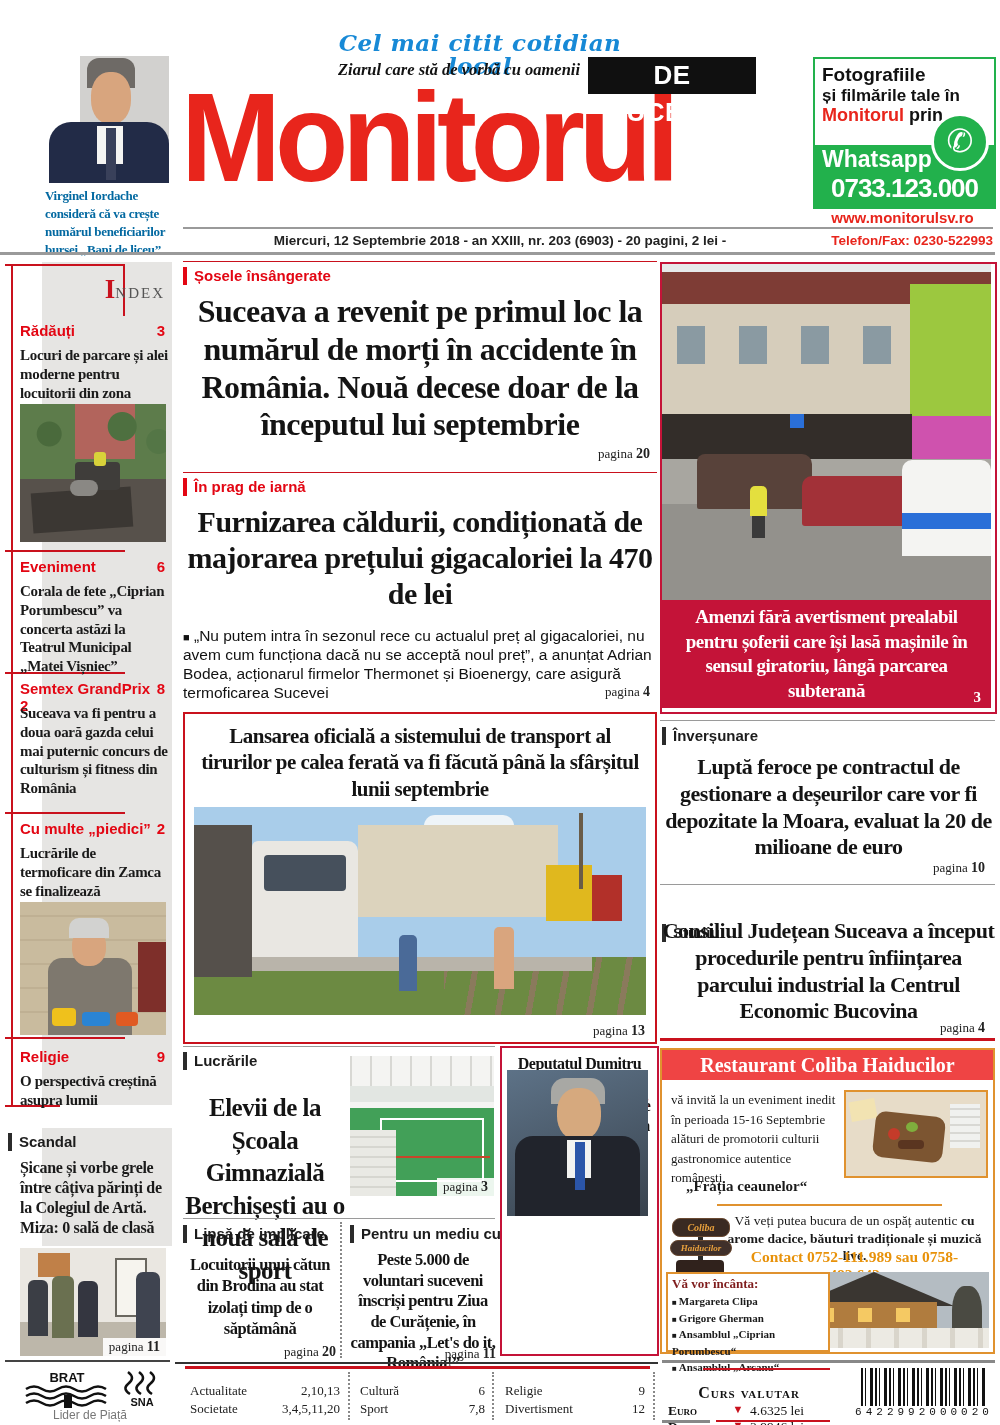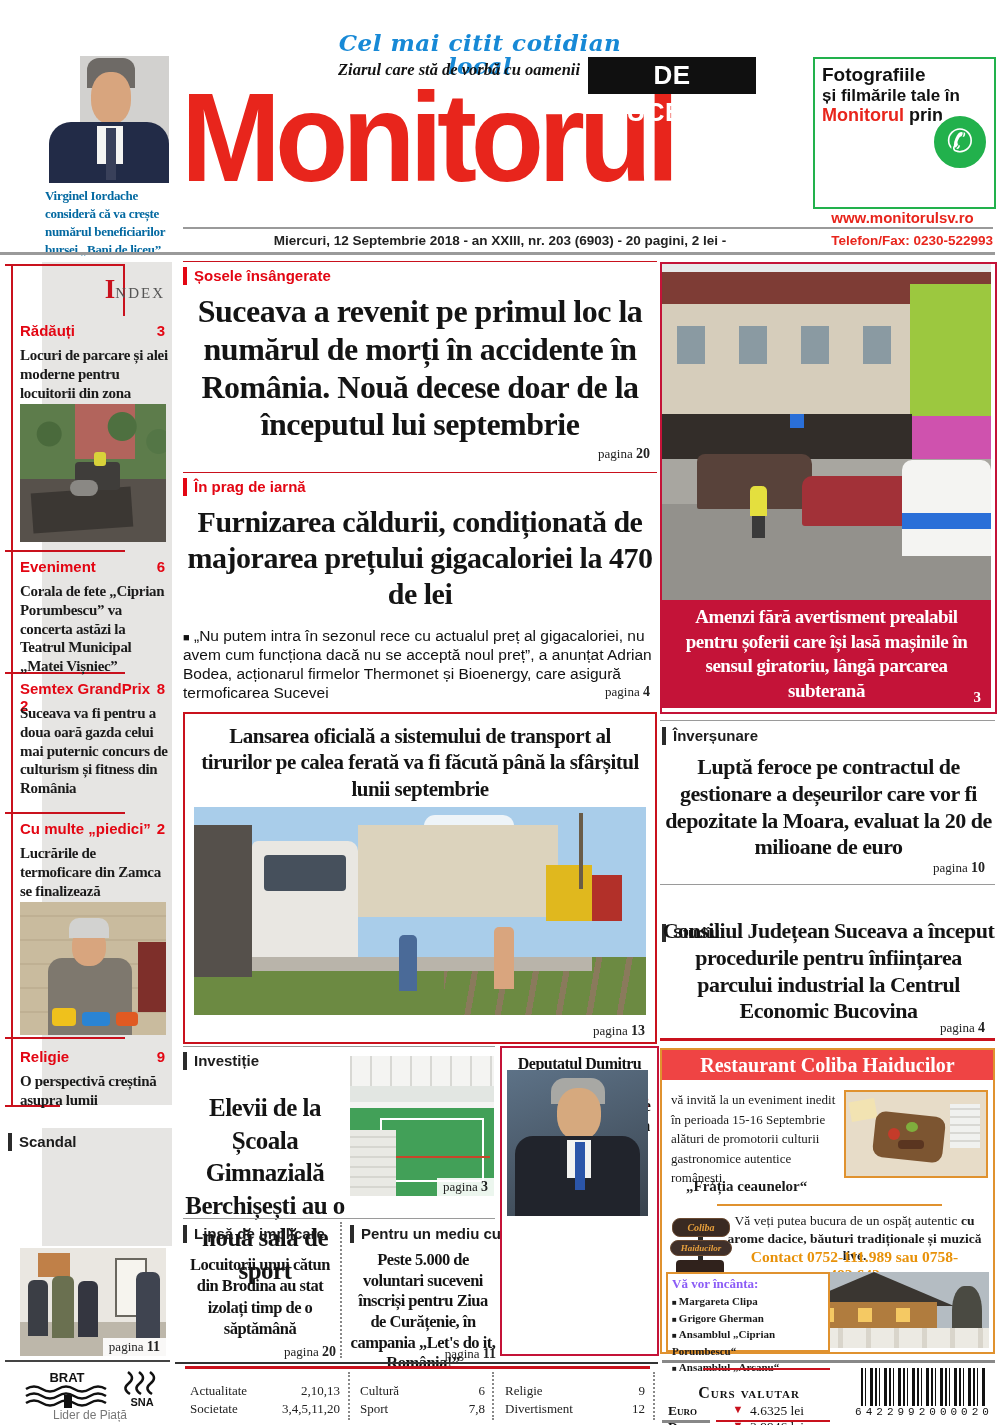--- a/index.html
+++ b/index.html
@@ -56,20 +56,24 @@
   <div class="abs" style="left:181px;top:58px;width:616px;font:700 120px/1.25 'Liberation Sans',sans-serif;color:#e8251c;letter-spacing:-6px;transform:scaleY(1.05);transform-origin:top left;z-index:2;">Monitorul</div>
 
   <div class="abs" style="left:813px;top:57px;width:179px;height:148px;border:2px solid #22b14c;background:#fff;z-index:3;">
     <div style="padding:5px 0 0 7px;">
       <div style="font:700 19px/1.15 'Liberation Sans',sans-serif;color:#111;">Fotografiile</div>
       <div style="font:700 17px/1.15 'Liberation Sans',sans-serif;color:#111;">și filmările tale în</div>
       <div style="font:700 18px/1.2 'Liberation Sans',sans-serif;">
         <span style="color:#e8251c;">Monitorul</span><span style="color:#111;white-space:pre;"> prin</span>
       </div>
     </div>
+    <div class="b" style="left:0;bottom:0;width:100%;height:62px;background:#22b14c;">
+      <div style="font:700 23px/28px 'Liberation Sans',sans-serif;color:#fff;padding-left:7px;">Whatsapp</div>
+      <div style="font:700 26px/30px 'Liberation Sans',sans-serif;color:#fff;text-align:center;letter-spacing:-1px;">0733.123.000</div>
+    </div>
     <div class="b" style="right:5px;top:54px;width:52px;height:52px;background:#22b14c;border:3px solid #fff;border-radius:50%;text-align:center;font-size:32px;line-height:50px;color:#fff;">✆</div>
   </div>
   <div class="abs" style="left:812px;top:210px;width:181px;text-align:center;font:700 15px/1 'Liberation Sans',sans-serif;color:#e8251c;">www.monitorulsv.ro</div>
 
   <div class="abs gline" style="left:183px;top:227px;width:810px;height:2px;"></div>
   <div class="abs" style="left:185px;top:232px;width:630px;text-align:center;font:700 13.5px/1.3 'Liberation Sans',sans-serif;color:#222;">Miercuri, 12 Septembrie 2018 - an XXIII, nr. 203 (6903) - 20 pagini, 2 lei -</div>
   <div class="abs" style="left:818px;top:232px;width:175px;text-align:right;font:700 13.5px/1.3 'Liberation Sans',sans-serif;color:#e8251c;">Telefon/Fax: 0230-522993</div>
   <div class="abs gline" style="left:0;top:252px;width:995px;height:3px;"></div>
 
   <div class="abs" style="left:42px;top:262px;width:130px;height:843px;background:#e6e5e3;"></div>
@@ -129,20 +133,21 @@
     <div class="b" style="left:96px;top:110px;width:22px;height:14px;background:#e05a22;border-radius:4px;"></div>
   </div>
 
   <div class="abs idxlabel" style="left:20px;top:1048px;width:145px;">
     <span>Religie</span>
       <span>9</span>
   </div>
   <div class="abs idxhead" style="left:20px;top:1072px;width:150px;">O perspectivă creștină asupra lumii</div>
 
   <div class="abs kick" style="left:8px;top:1133px;">Scandal</div>
+  <div class="abs idxhead" style="left:20px;top:1158px;width:150px;font-size:16px;">Șicane și vorbe grele între câțiva părinți de la Colegiul de Artă. Miza: 0 sală de clasă</div>
   <div class="ph" style="left:20px;top:1248px;width:146px;height:108px;background:#eae7e1;">
     <div class="b" style="left:0;top:74px;width:146px;height:34px;background:#bdb7aa;"></div>
     <div class="b" style="left:95px;top:10px;width:28px;height:55px;background:#f6f4ee;border:2px solid #6a675f;"></div>
     <div class="b" style="left:18px;top:5px;width:32px;height:24px;background:#c08048;"></div>
     <div class="b" style="left:8px;top:32px;width:20px;height:56px;background:#3b3e45;border-radius:6px 6px 0 0;"></div>
     <div class="b" style="left:32px;top:28px;width:22px;height:62px;background:#6a7050;border-radius:6px 6px 0 0;"></div>
     <div class="b" style="left:58px;top:33px;width:20px;height:56px;background:#343640;border-radius:6px 6px 0 0;"></div>
     <div class="b" style="left:116px;top:24px;width:24px;height:66px;background:#3f4450;border-radius:7px 7px 0 0;"></div>
     <div class="capstrip pg"><span>pagina</span> <b>11</b></div>
   </div>
@@ -201,21 +206,21 @@
       <div class="b" style="left:205px;top:128px;width:18px;height:56px;background:#4a6a98;border-radius:5px 5px 0 0;"></div>
       <div class="b" style="left:300px;top:120px;width:20px;height:62px;background:#d9a57e;border-radius:5px 5px 0 0;"></div>
       <div class="b" style="left:385px;top:6px;width:4px;height:76px;background:#6a5c48;"></div>
     </div>
     <div class="pg" style="position:absolute;right:10px;bottom:3px;">
       <span>pagina</span> <b>13</b>
     </div>
   </div>
 
   <div class="abs gline" style="left:183px;top:1046px;width:312px;height:1px;"></div>
-  <div class="abs kick" style="left:183px;top:1052px;">Investiție</div>
+  <div class="abs kick" style="left:183px;top:1052px;">Lucrările</div>
   <div class="abs hl" style="left:185px;top:1092px;width:160px;font-size:25px;line-height:1.3;">Elevii de la Școala Gimnazială Berchișești au o nouă sală de sport</div>
   <div class="ph" style="left:350px;top:1056px;width:144px;height:140px;background:#f4f4f2;">
     <div class="b" style="left:0;top:0;width:144px;height:42px;background:repeating-linear-gradient(90deg,#d8d8d4 0 2px,transparent 2px 20px);"></div>
     <div class="b" style="left:0;top:30px;width:144px;height:16px;background:#e2e6e2;"></div>
     <div class="b" style="left:0;top:52px;width:144px;height:88px;background:#42a058;"></div>
     <div class="b" style="left:30px;top:62px;width:100px;height:60px;border:2px solid #fff;"></div>
     <div class="b" style="left:20px;top:100px;width:120px;height:2px;background:#c8452a;"></div>
     <div class="b" style="left:0;top:74px;width:46px;height:66px;background:repeating-linear-gradient(0deg,#e9e9e4 0 8px,#d6d6d0 8px 10px);"></div>
     <div class="capstrip pg"><span>pagina</span> <b>3</b></div>
   </div>
@@ -310,21 +315,21 @@
       <div class="b" style="left:198px;top:14px;width:30px;height:62px;background:#4a4a42;border-radius:40% 40% 0 0;"></div>
       <div class="b" style="left:0;top:56px;width:235px;height:20px;background:repeating-linear-gradient(90deg,#d9d5cb 0 5px,#eceae3 5px 28px);"></div>
     </div>
     <div style="position:absolute;left:8px;top:162px;width:62px;height:92px;">
       <div style="position:absolute;left:28px;top:10px;width:5px;height:82px;background:#2a2a28;"></div>
       <div class="serif" style="position:absolute;left:2px;top:6px;width:56px;background:#3a2a22;color:#e8a03c;font-style:italic;font-weight:700;font-size:10px;text-align:center;border-radius:8px;padding:3px 0;border:1px solid #6a4a32;">Coliba</div>
       <div class="serif" style="position:absolute;left:0;top:28px;width:60px;background:#40302a;color:#e8a03c;font-style:italic;font-weight:700;font-size:9px;text-align:center;border-radius:8px;padding:2px 0;border:1px solid #6a4a32;">Haiducilor</div>
       <div style="position:absolute;left:6px;top:48px;width:48px;height:22px;background:#30221c;border-radius:4px;"></div>
     </div>
     <div style="position:absolute;left:4px;top:222px;width:152px;height:72px;background:#fff;border:2px solid #e0922f;padding:2px 4px;">
-      <div class="serif" style="font-weight:700;font-size:13px;color:#8b5cf6;">Vă vor încânta:</div>
+      <div class="serif" style="font-weight:700;font-size:13px;color:#7f1d1d;">Vă vor încânta:</div>
       <ul class="lineup" style="margin:1px 0 0;padding:0;">
         <li>Margareta Clipa</li>
         <li>Grigore Gherman</li>
         <li>Ansamblul „Ciprian Porumbescu“</li>
         <li>Ansamblul „Arcanu“</li>
       </ul>
     </div>
   </div>
 
   <div class="abs" style="left:175px;top:1362px;width:483px;height:2px;background:#333;"></div>

